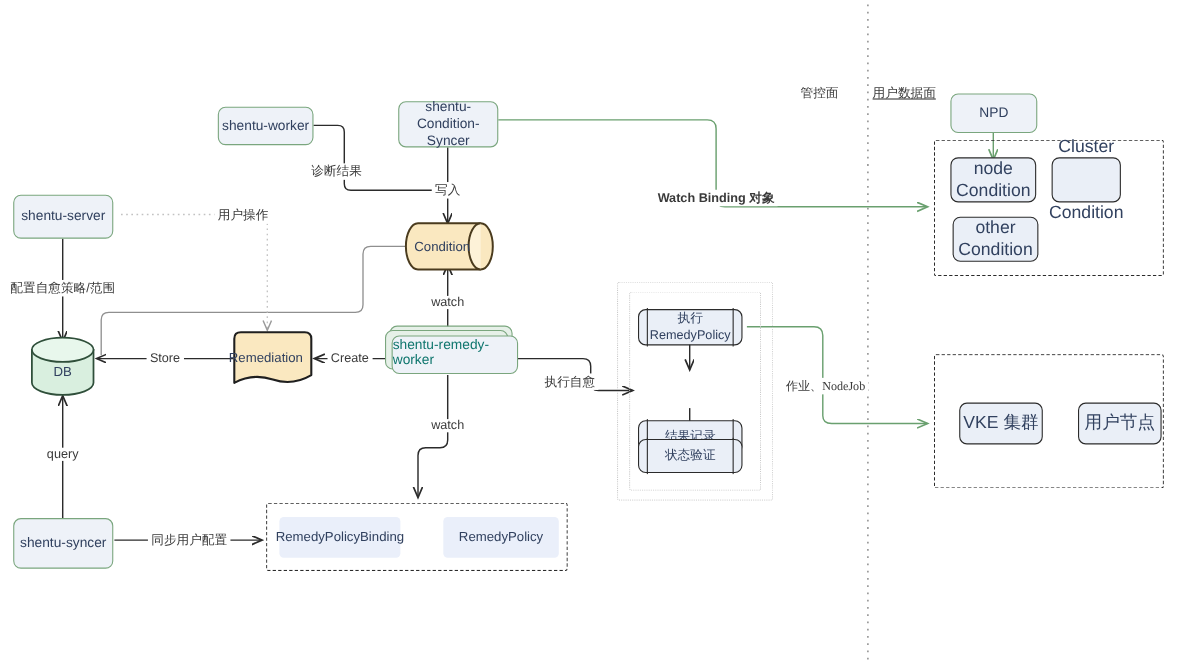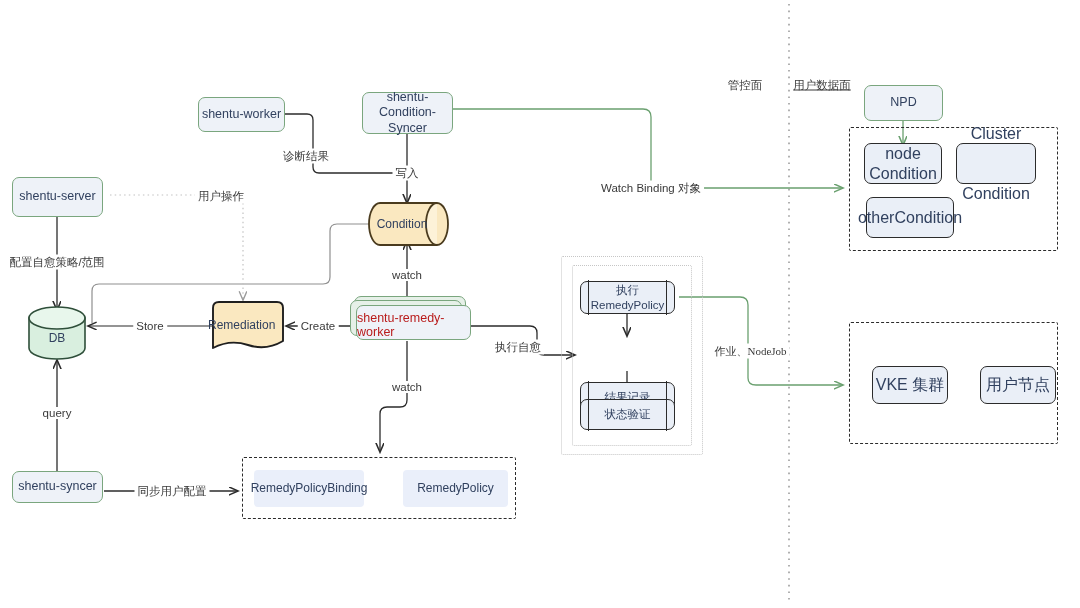--- a/index.html
+++ b/index.html
@@ -14,22 +14,22 @@
   .plain{background:#eaeffa;border-radius:4px;font-size:12px;}
   
   .bdark{background:#eaeff7;border:1.7px solid #2b2b2b;border-radius:7px;font-size:16px;}
   .dash-dark{position:absolute;box-sizing:border-box;border:1.6px dashed #2b2b2b;border-radius:2px;}
   .dotted-thin{position:absolute;box-sizing:border-box;border:1.4px dotted #c6c6c6;border-radius:2px;}
   
   .stack{position:absolute;}
   .stack .s1,.stack .s2{position:absolute;box-sizing:border-box;background:#e6f0e8;
         border:1.3px solid #7aa67e;border-radius:7px;}
   .stack .front{position:absolute;box-sizing:border-box;background:#eef2f8;
-        border:1.3px solid #7aa67e;border-radius:7px;display:flex;align-items:flex-end;
-        justify-content:center;font-size:12.5px;color:#b91c1c;}
+        border:1.3px solid #7aa67e;border-radius:7px;display:flex;align-items:flex-start;
+        justify-content:center;font-size:12.5px;color:#0f766e;}
   
   .proc{position:absolute;box-sizing:border-box;background:#eaeff7;border:1.7px solid #2b2b2b;
         border-radius:7px;display:flex;align-items:center;justify-content:center;
         font-size:11.5px;color:#31415f;text-align:center;line-height:1.25;}
   .proc::before,.proc::after{content:"";position:absolute;top:-1.7px;bottom:-1.7px;width:0;
         border-left:1.7px solid #2b2b2b;}
   .proc::before{left:7px;}
   .proc::after{right:7px;}
   
   .elabel{position:absolute;font-size:11.5px;color:#3a3a3a;background:#fff;padding:0 3px;
@@ -103,21 +103,21 @@
 
   <div class="node bgreen" style="left:362px;top:92px;width:91px;height:42px;flex-direction:column;">
     <span>shentu-Condition-</span>
     <span>Syncer</span>
   </div>
 
   <div class="node bgreen" style="left:12px;top:177px;width:91px;height:40px;">
     <span>shentu-server</span>
   </div>
 
-  <div class="node bgreen" style="left:12px;top:471px;width:91px;height:32px;">
+  <div class="node bgreen" style="left:12px;top:471px;width:91px;height:46px;">
     <span>shentu-syncer</span>
   </div>
 
   <div class="cyl" style="left:27px;top:305px;width:60px;height:56px;">
     <svg width="60" height="56">
       <path d="M2,13 L2,43 A28,11 0 0 0 58,43 L58,13 Z" fill="#d9efdf" stroke="#2f4f3a" stroke-width="1.6"></path>
       <ellipse cx="30" cy="13" rx="28" ry="11" fill="#e8f7ec" stroke="#2f4f3a" stroke-width="1.6"></ellipse>
     </svg>
     <div style="position:absolute;left:0;top:0;width:60px;height:56px;display:flex;
                 align-items:center;justify-content:center;font-size:12px;color:#31415f;padding-top:10px;
@@ -180,25 +180,25 @@
 
   <div class="node bgreen" style="left:864px;top:74px;width:79px;height:36px;margin-top:11px;">
     <span>NPD</span>
   </div>
 
   <div class="dash-dark" style="left:849px;top:127px;width:209px;height:124px;"></div>
   <div class="node bdark" style="left:864px;top:143px;width:78px;height:41px;flex-direction:column;">
     <span>node</span>
     <span>Condition</span>
   </div>
-  <div class="node bdark" style="left:956px;top:143px;width:80px;height:41px;flex-direction:column;gap:40px;">
+  <div class="node bdark" style="left:956px;top:143px;width:63px;height:41px;flex-direction:column;gap:40px;">
     <span>Cluster</span>
     <span>Condition</span>
   </div>
-  <div class="node bdark" style="left:866px;top:197px;width:88px;height:41px;flex-direction:row;">
+  <div class="node bdark" style="left:866px;top:197px;width:78px;height:41px;flex-direction:column;">
     <span>other</span>
     <span>Condition</span>
   </div>
 
   <div class="dash-dark" style="left:849px;top:322px;width:209px;height:122px;"></div>
   <div class="node bdark" style="left:872px;top:366px;width:76px;height:38px;">
     <span>VKE 集群</span>
   </div>
   <div class="node bdark" style="left:980px;top:366px;width:76px;height:38px;">
     <span>用户节点</span>
@@ -208,16 +208,16 @@
   <div class="elabel" style="left:407px;top:173px;">写入</div>
   <div class="elabel" style="left:221px;top:196px;">用户操作</div>
   <div class="elabel" style="left:57px;top:262px;">配置自愈策略/范围</div>
   <div class="elabel" style="left:150px;top:326px;">Store</div>
   <div class="elabel" style="left:318px;top:326px;">Create</div>
   <div class="elabel" style="left:407px;top:275px;">watch</div>
   <div class="elabel" style="left:407px;top:387px;">watch</div>
   <div class="elabel" style="left:57px;top:413px;">query</div>
   <div class="elabel" style="left:172px;top:491px;">同步用户配置</div>
   <div class="elabel" style="left:518px;top:347px;">执行自愈</div>
-  <div class="elabel" style="left:651px;top:188px;">Watch Binding 对象</div>
+  <div class="elabel" style="left:651px;top:180px;font-weight:bold;">Watch Binding 对象</div>
   <div class="elabel mono" style="left:748px;top:351px;">作业、NodeJob</div>
 
 </div>
 
 </body></html>

